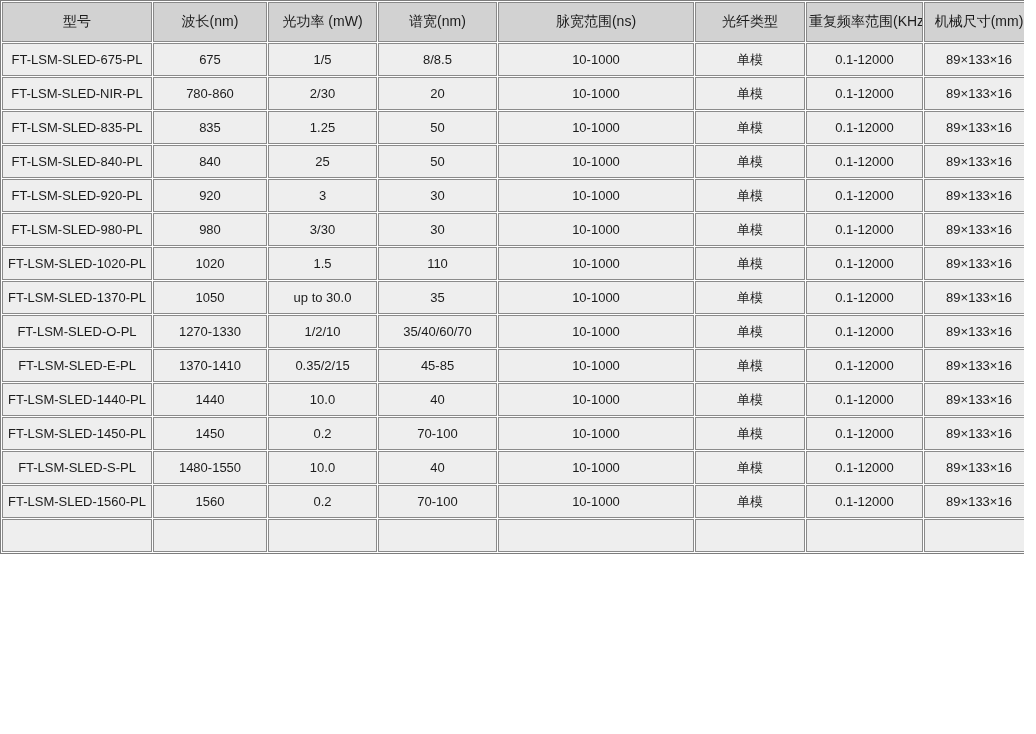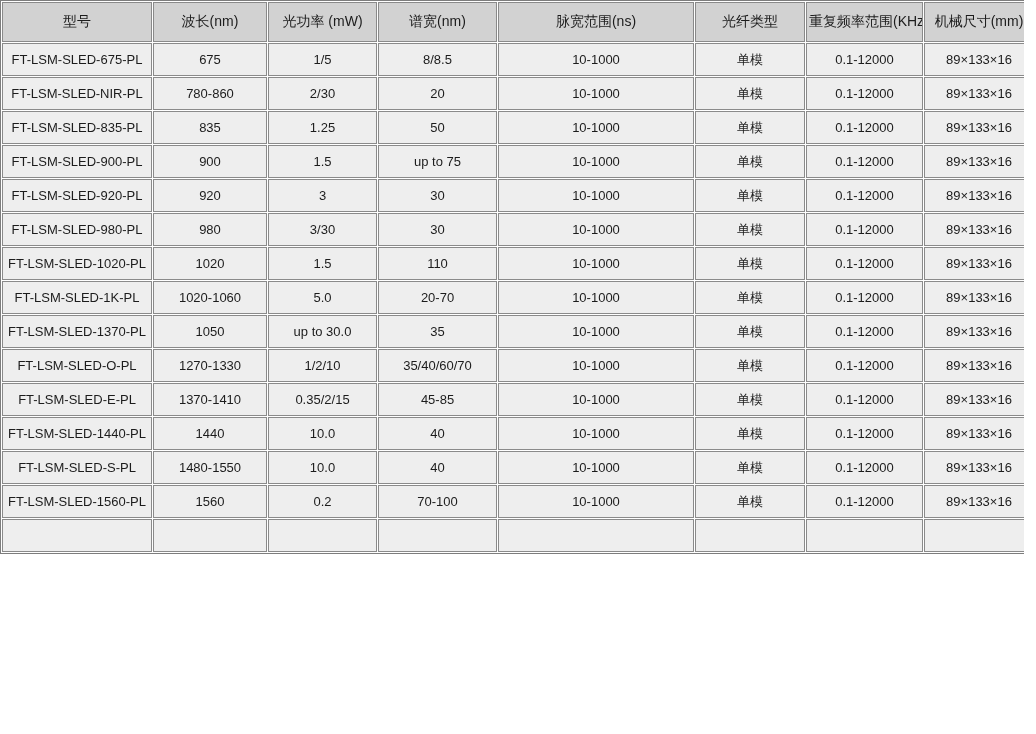--- a/index.html
+++ b/index.html
@@ -104,24 +104,24 @@
           <td>FT-LSM-SLED-835-PL</td>
           <td>835</td>
           <td>1.25</td>
           <td>50</td>
           <td>10-1000</td>
           <td>单模</td>
           <td>0.1-12000</td>
           <td>89×133×16</td>
         </tr>
         <tr>
-          <td>FT-LSM-SLED-900-PL</td>
-          <td>900</td>
-          <td>1.5</td>
-          <td>up to 75</td>
+          <td>FT-LSM-SLED-840-PL</td>
+          <td>840</td>
+          <td>25</td>
+          <td>50</td>
           <td>10-1000</td>
           <td>单模</td>
           <td>0.1-12000</td>
           <td>89×133×16</td>
         </tr>
         <tr>
           <td>FT-LSM-SLED-920-PL</td>
           <td>920</td>
           <td>3</td>
           <td>30</td>
@@ -144,30 +144,20 @@
           <td>FT-LSM-SLED-1020-PL</td>
           <td>1020</td>
           <td>1.5</td>
           <td>110</td>
           <td>10-1000</td>
           <td>单模</td>
           <td>0.1-12000</td>
           <td>89×133×16</td>
         </tr>
         <tr>
-          <td>FT-LSM-SLED-1K-PL</td>
-          <td>1020-1060</td>
-          <td>5.0</td>
-          <td>20-70</td>
-          <td>10-1000</td>
-          <td>单模</td>
-          <td>0.1-12000</td>
-          <td>89×133×16</td>
-        </tr>
-        <tr>
           <td>FT-LSM-SLED-1370-PL</td>
           <td>1050</td>
           <td>up to 30.0</td>
           <td>35</td>
           <td>10-1000</td>
           <td>单模</td>
           <td>0.1-12000</td>
           <td>89×133×16</td>
         </tr>
         <tr>
@@ -188,20 +178,30 @@
           <td>10-1000</td>
           <td>单模</td>
           <td>0.1-12000</td>
           <td>89×133×16</td>
         </tr>
         <tr>
           <td>FT-LSM-SLED-1440-PL</td>
           <td>1440</td>
           <td>10.0</td>
           <td>40</td>
+          <td>10-1000</td>
+          <td>单模</td>
+          <td>0.1-12000</td>
+          <td>89×133×16</td>
+        </tr>
+        <tr>
+          <td>FT-LSM-SLED-1450-PL</td>
+          <td>1450</td>
+          <td>0.2</td>
+          <td>70-100</td>
           <td>10-1000</td>
           <td>单模</td>
           <td>0.1-12000</td>
           <td>89×133×16</td>
         </tr>
         <tr>
           <td>FT-LSM-SLED-S-PL</td>
           <td>1480-1550</td>
           <td>10.0</td>
           <td>40</td>

